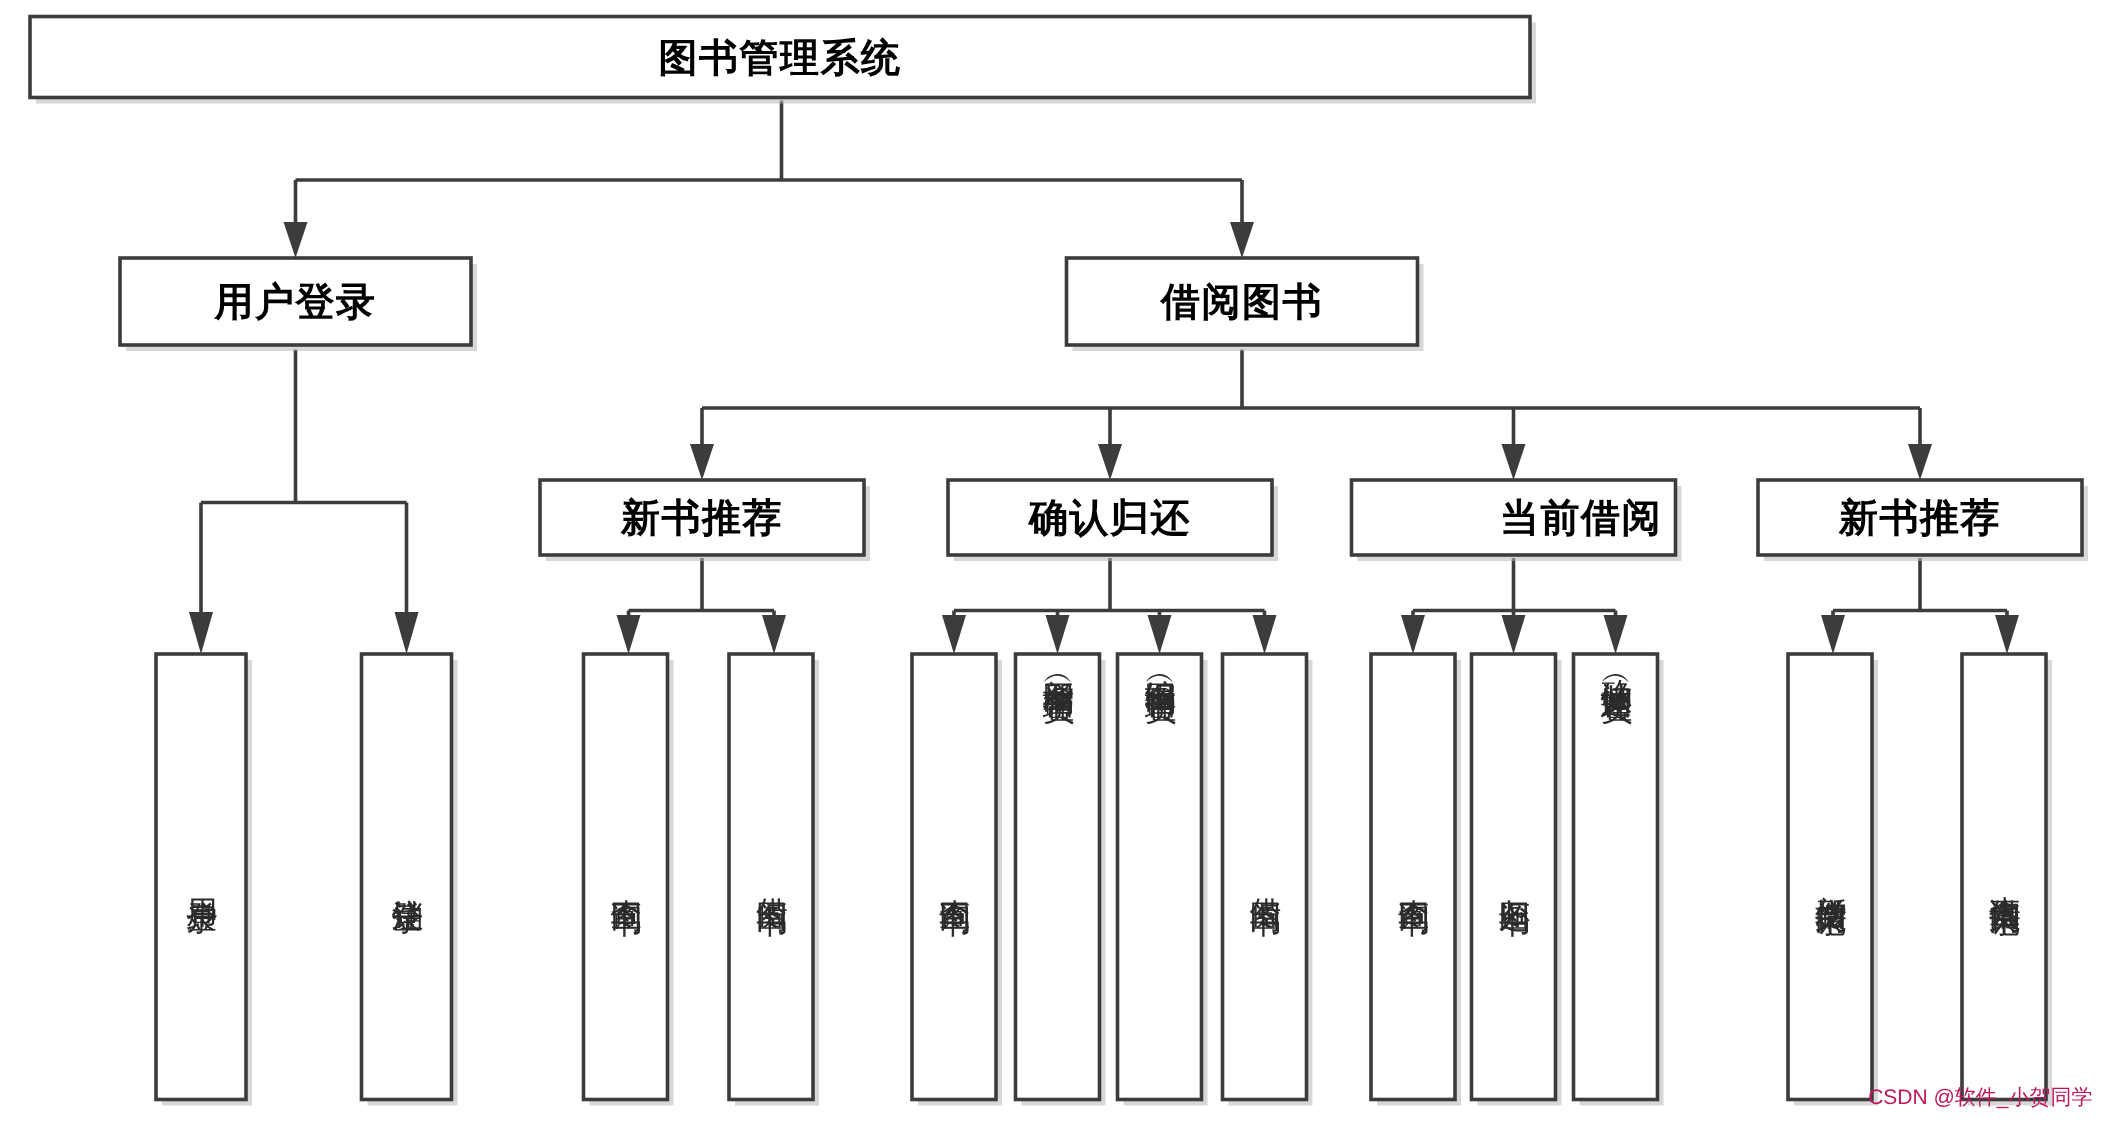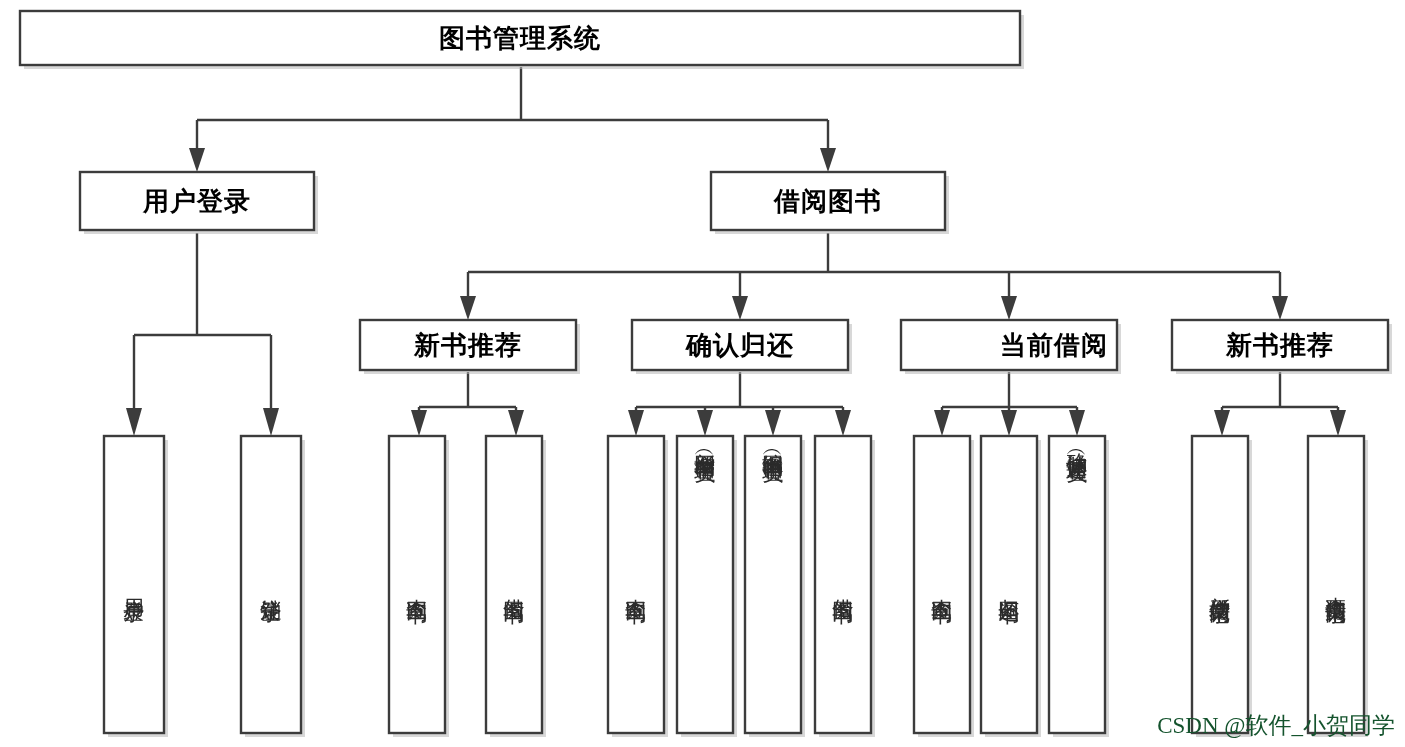--- a/index.html
+++ b/index.html
@@ -76,23 +76,23 @@
     font-size: 26px;
     color: #000000;
     white-space: nowrap;
     letter-spacing: 1px;
     font-weight: bold;
   }
   #watermark {
     position: absolute;
     right: 10px;
     bottom: 6px;
-    font-family: Liberation Serif, serif;
-    font-size: 23px;
-    color: #14532d;
+    font-family: Liberation Sans, sans-serif;
+    font-size: 14px;
+    color: #be185d;
     white-space: nowrap;
     pointer-events: none;
   }
 </style>
 </head>
 <body>
 
 <div id="diagram-root">
 
   <svg class="diagram-canvas" viewBox="0 0 1405 747" xmlns="http://www.w3.org/2000/svg">

